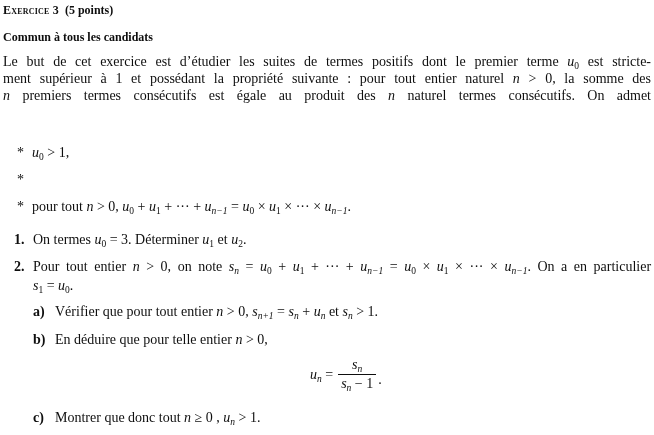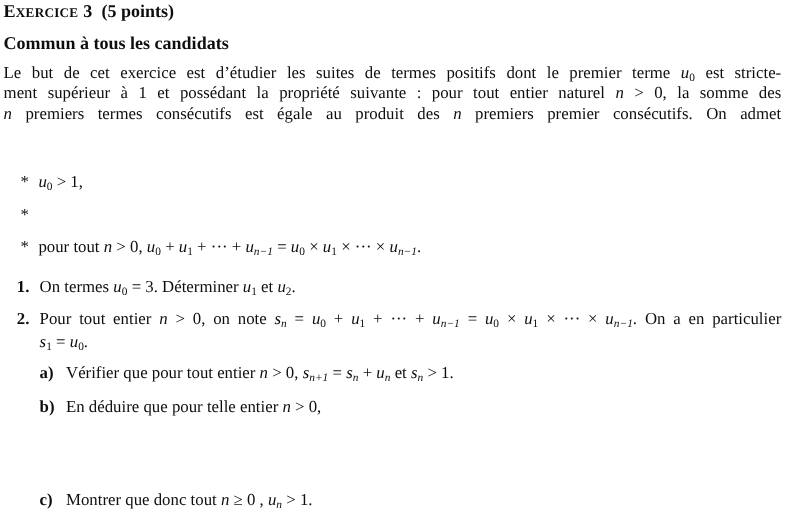--- a/index.html
+++ b/index.html
@@ -8,21 +8,21 @@
     background:#ffffff; color:#0e0e0e;
     font-family:"Liberation Serif","DejaVu Serif",serif;
     font-size:14px; line-height:17px;
   }
   .line { position:absolute; line-height:17px; white-space:nowrap; }
   .wline { position:absolute; line-height:17px; }
   .jtext { text-align:justify; text-align-last:justify; }
   .bf { font-weight:bold; }
   .it { font-style:italic; }
   .sc { font-variant:small-caps; letter-spacing:0.2px; }
-  .hdr { font-size:15px; }
+  .hdr { font-size:12px; }
   sub { font-size:9.5px; line-height:0; vertical-align:-2.5px; }
   .row { display:flex; }
   .lbl { display:inline-block; flex:none; }
   .lbl-star { width:15px; }
   .lbl-num { width:19px; }
   .lbl-alpha { width:22px; }
   .runtext { flex:1 1 auto; min-width:0; }
   .equation { position:absolute; left:310px; top:356px; display:flex; align-items:center; }
   .eq-lhs { margin-right:5px; }
   .frac { display:inline-block; vertical-align:middle; }
@@ -37,21 +37,21 @@
 
   <div class="line hdr" style="left:3px;top:2px;">
     <span><span class="bf sc">Exercice 3</span><span class="bf">&nbsp; (5 points)</span></span>
   </div>
   <div class="line hdr" style="left:3px;top:29px;">
     <span><span class="bf">Commun à tous les candidats</span></span>
   </div>
 
   <div class="wline jtext" style="left:3px;top:53px;width:648px;"><span>Le but de cet exercice est d’étudier les suites de termes positifs dont le premier terme </span><span class="it">u</span><sub>0</sub><span> est stricte-</span></div>
   <div class="wline jtext" style="left:3px;top:70px;width:648px;"><span>ment supérieur à 1 et possédant la propriété suivante : pour tout entier naturel </span><span class="it">n</span><span> &gt; 0, la somme des</span></div>
-  <div class="wline jtext" style="left:3px;top:87px;width:648px;"><span class="it">n</span><span> premiers termes consécutifs est égale au produit des </span><span class="it">n</span><span> premiers premier consécutifs. On admet</span></div>
+  <div class="wline jtext" style="left:3px;top:87px;width:648px;"><span class="it">n</span><span> premiers termes consécutifs est égale au produit des </span><span class="it">n</span><span> naturel termes consécutifs. On admet</span></div>
 
   <div class="line row" style="left:17px;top:144px;">
     <span class="lbl lbl-star">*</span>
     <span class="runtext"><span class="it">u</span><sub>0</sub><span> &gt; 1,</span></span>
   </div>
   <div class="line row" style="left:17px;top:171px;">
     <span class="lbl lbl-star">*</span>
   </div>
   <div class="line row" style="left:17px;top:198px;">
     <span class="lbl lbl-star">*</span>
@@ -72,19 +72,27 @@
   <div class="line row" style="left:33px;top:303px;">
     <span class="lbl lbl-alpha bf">a)</span>
     <span class="runtext"><span>Vérifier que pour tout entier </span><span class="it">n</span><span> &gt; 0, </span><span class="it">s</span><sub class="it">n+1</sub><span> = </span><span class="it">s</span><sub class="it">n</sub><span> + </span><span class="it">u</span><sub class="it">n</sub><span> et </span><span class="it">s</span><sub class="it">n</sub><span> &gt; 1.</span></span>
   </div>
 
   <div class="line row" style="left:33px;top:331px;">
     <span class="lbl lbl-alpha bf">b)</span>
     <span class="runtext"><span>En déduire que pour telle entier </span><span class="it">n</span><span> &gt; 0,</span></span>
   </div>
 
+  <div class="equation">
+    <span class="eq-lhs"><span class="it">u</span><sub class="it">n</sub><span> =</span></span>
+    <span class="frac">
+      <span class="num"><span class="it">s</span><sub class="it">n</sub></span>
+      <span class="den"><span class="it">s</span><sub class="it">n</sub><span> − 1</span></span>
+    </span>
+    <span class="eq-period">.</span>
+  </div>
 
   <div class="line row" style="left:33px;top:409px;">
     <span class="lbl lbl-alpha bf">c)</span>
     <span class="runtext"><span>Montrer que donc tout </span><span class="it">n</span><span> ≥ 0 , </span><span class="it">u</span><sub class="it">n</sub><span> &gt; 1.</span></span>
   </div>
 
 </div>
 
 </body></html>

